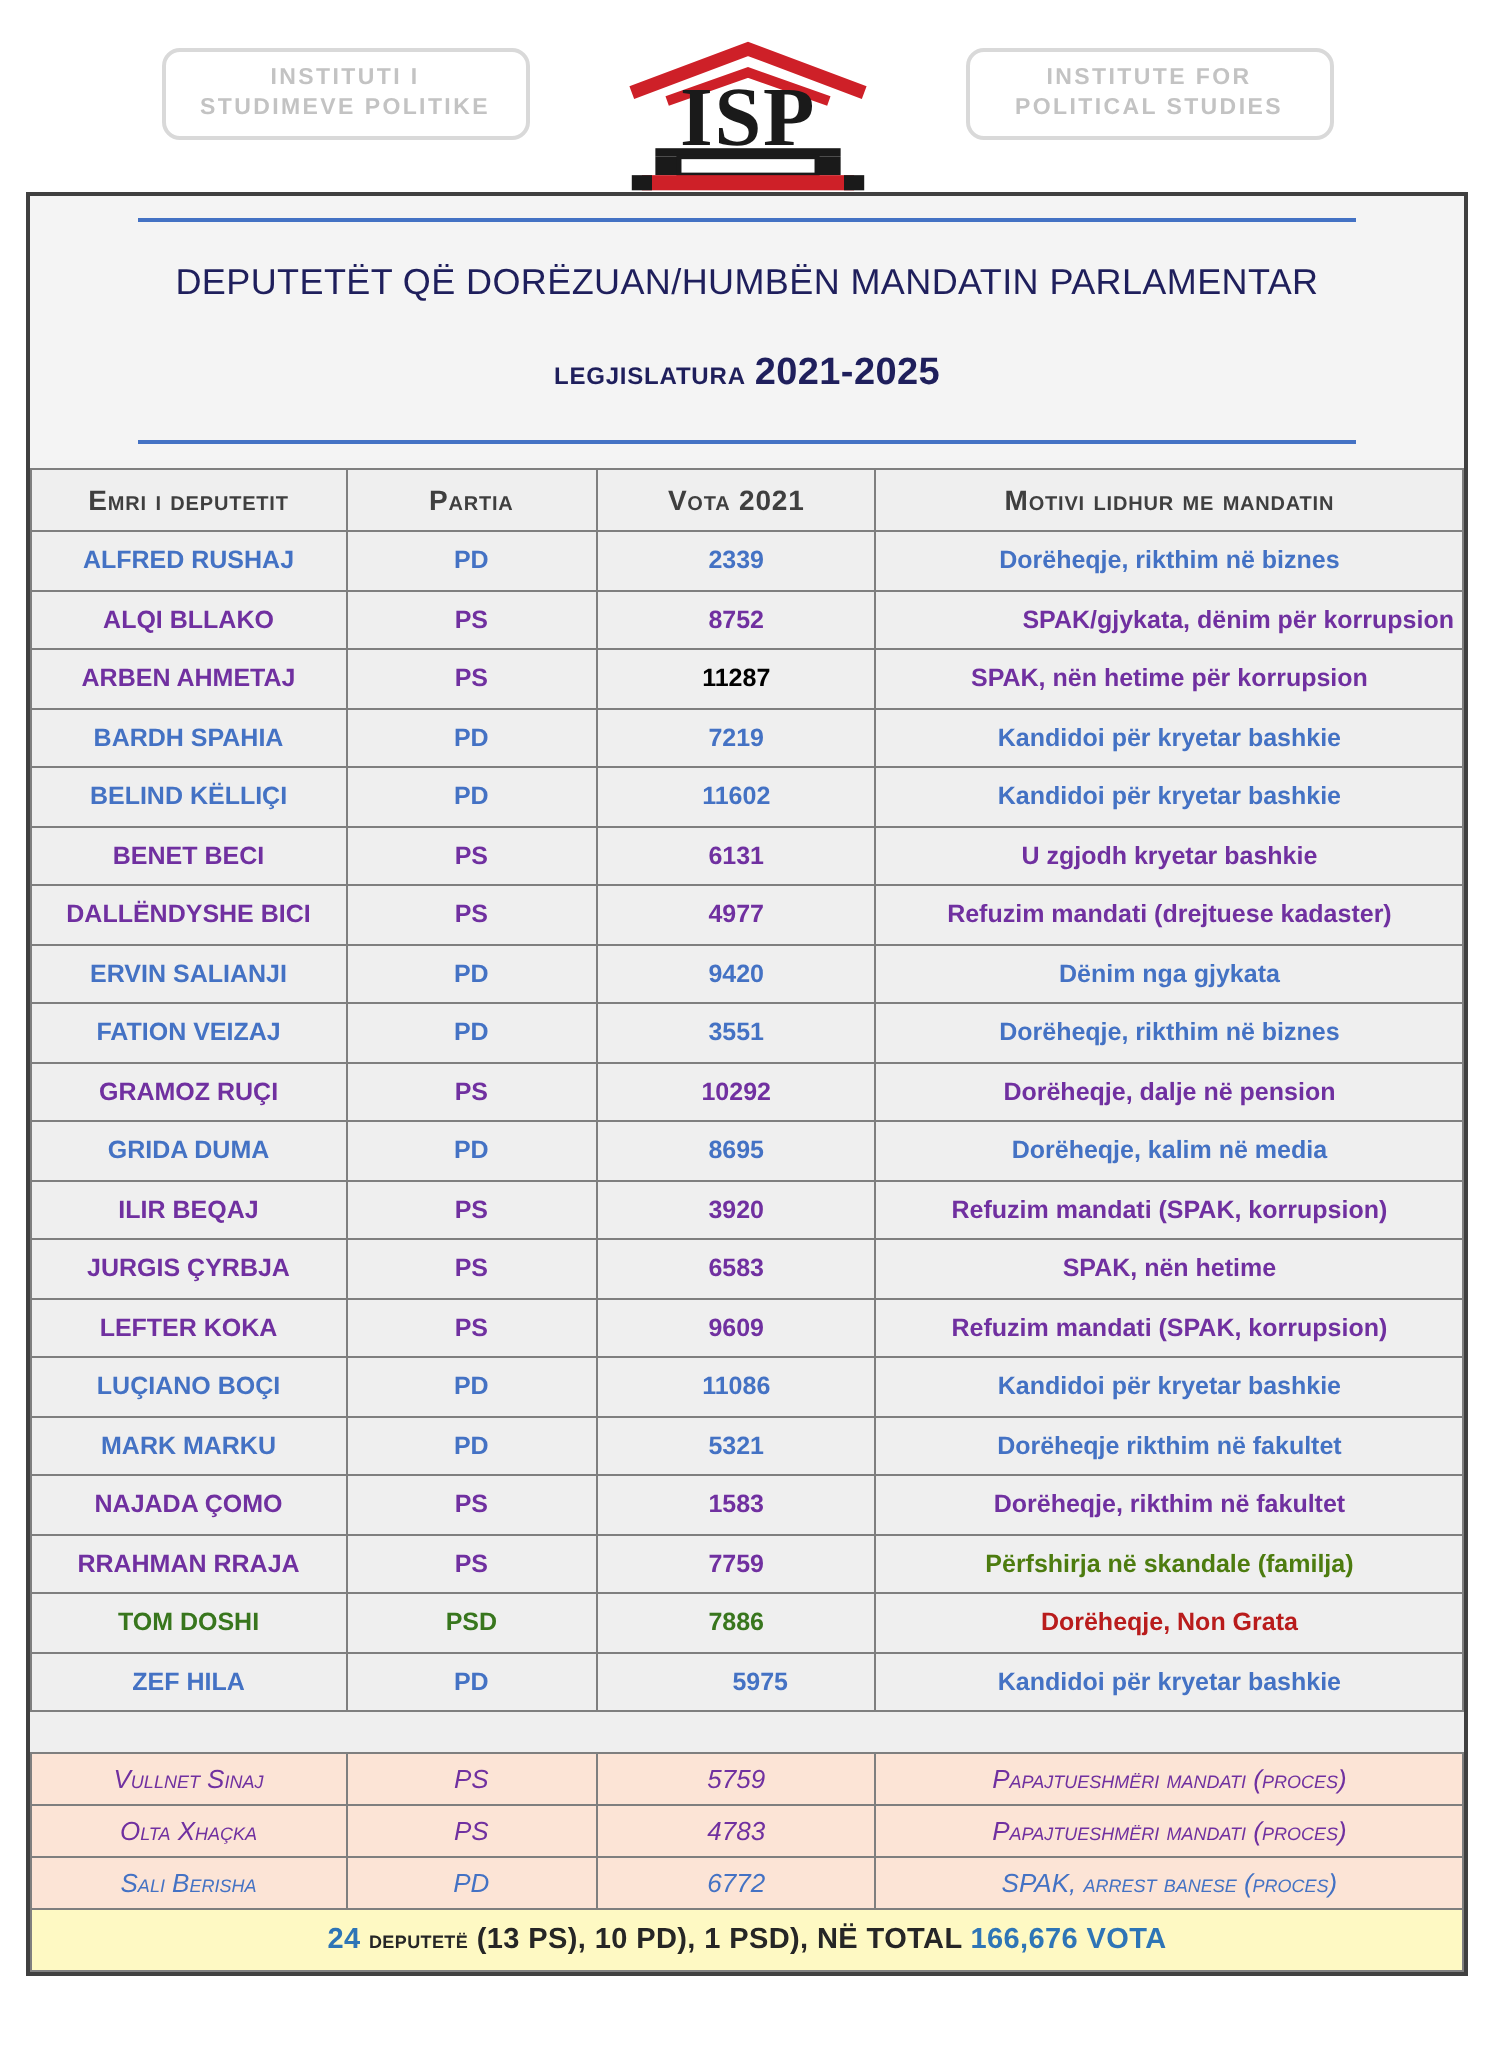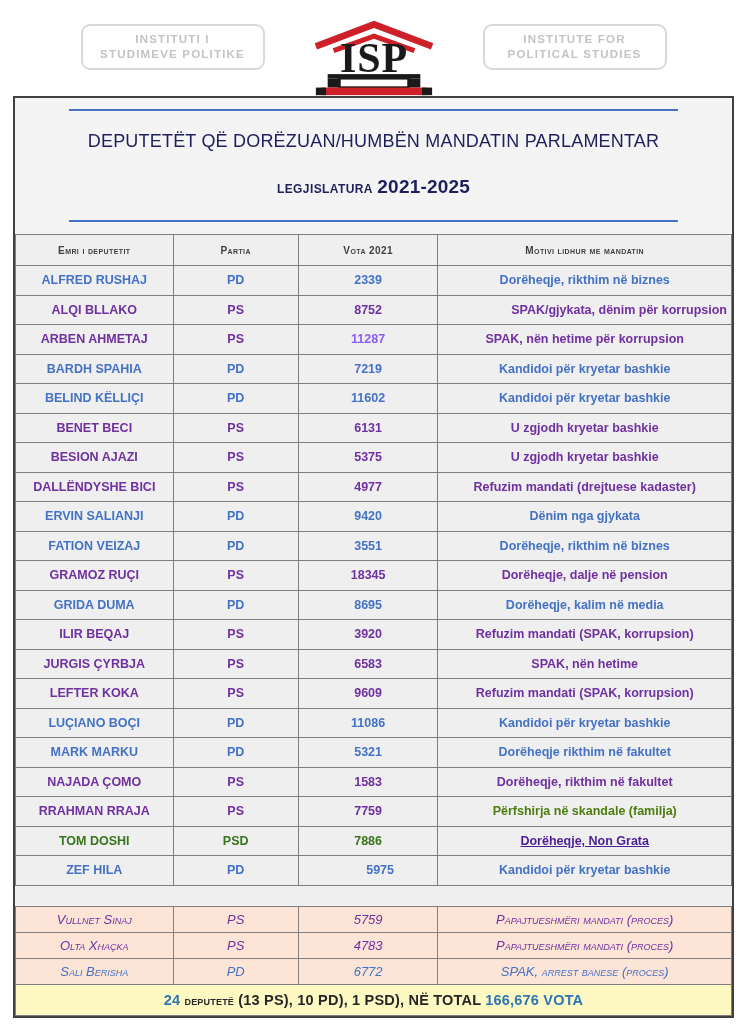--- a/index.html
+++ b/index.html
@@ -81,21 +81,21 @@
   }
   th, td {
     border: 1px solid #7f7f7f;
     text-align: center;
     vertical-align: middle;
   }
   thead th {
     height: 31px;
     color: #3f3f3f;
     font-weight: 600;
-    font-size: 10px;
+    font-size: 14px;
     font-variant: small-caps;
     letter-spacing: 0.4px;
     background: #efefef;
   }
   tbody.deputies td {
     height: 29.5px;
     font-size: 12.5px;
     font-weight: bold;
     background: #efefef;
     padding: 2px 4px;
@@ -192,21 +192,21 @@
         </tr>
         <tr>
           <td class="name-cell" style="color: rgb(112, 48, 160);">ALQI BLLAKO</td>
           <td style="color: rgb(112, 48, 160);">PS</td>
           <td style="color: rgb(112, 48, 160);">8752</td>
           <td style="color: rgb(112, 48, 160); text-align: right;">SPAK/gjykata, dënim për korrupsion</td>
         </tr>
         <tr>
           <td class="name-cell" style="color: rgb(112, 48, 160);">ARBEN AHMETAJ</td>
           <td style="color: rgb(112, 48, 160);">PS</td>
-          <td style="color: #8b5cf6; margin-top: 24px;">11287</td>
+          <td style="color: #000000; margin-top: 24px;">11287</td>
           <td style="color: rgb(112, 48, 160);">SPAK, nën hetime për korrupsion</td>
         </tr>
         <tr>
           <td class="name-cell" style="color: rgb(68, 114, 196);">BARDH SPAHIA</td>
           <td style="color: rgb(68, 114, 196);">PD</td>
           <td style="color: rgb(68, 114, 196);">7219</td>
           <td style="color: rgb(68, 114, 196);">Kandidoi për kryetar bashkie</td>
         </tr>
         <tr>
           <td class="name-cell" style="color: rgb(68, 114, 196);">BELIND KËLLIÇI</td>
@@ -214,47 +214,41 @@
           <td style="color: rgb(68, 114, 196);">11602</td>
           <td style="color: rgb(68, 114, 196);">Kandidoi për kryetar bashkie</td>
         </tr>
         <tr>
           <td class="name-cell" style="color: rgb(112, 48, 160);">BENET BECI</td>
           <td style="color: rgb(112, 48, 160);">PS</td>
           <td style="color: rgb(112, 48, 160);">6131</td>
           <td style="color: rgb(112, 48, 160);">U zgjodh kryetar bashkie</td>
         </tr>
         <tr>
-          <td class="name-cell" style="color: rgb(112, 48, 160);">BESION AJAZI</td>
-          <td style="color: rgb(112, 48, 160);">PS</td>
-          <td style="color: rgb(112, 48, 160);">5375</td>
-          <td style="color: rgb(112, 48, 160);">U zgjodh kryetar bashkie</td>
-        </tr>
-        <tr>
           <td class="name-cell" style="color: rgb(112, 48, 160);">DALLËNDYSHE BICI</td>
           <td style="color: rgb(112, 48, 160);">PS</td>
           <td style="color: rgb(112, 48, 160);">4977</td>
           <td style="color: rgb(112, 48, 160);">Refuzim mandati (drejtuese kadaster)</td>
         </tr>
         <tr>
           <td class="name-cell" style="color: rgb(68, 114, 196);">ERVIN SALIANJI</td>
           <td style="color: rgb(68, 114, 196);">PD</td>
           <td style="color: rgb(68, 114, 196);">9420</td>
           <td style="color: rgb(68, 114, 196);">Dënim nga gjykata</td>
         </tr>
         <tr>
           <td class="name-cell" style="color: rgb(68, 114, 196);">FATION VEIZAJ</td>
           <td style="color: rgb(68, 114, 196);">PD</td>
           <td style="color: rgb(68, 114, 196);">3551</td>
           <td style="color: rgb(68, 114, 196);">Dorëheqje, rikthim në biznes</td>
         </tr>
         <tr>
           <td class="name-cell" style="color: rgb(112, 48, 160);">GRAMOZ RUÇI</td>
           <td style="color: rgb(112, 48, 160);">PS</td>
-          <td style="color: rgb(112, 48, 160);">18345</td>
+          <td style="color: rgb(112, 48, 160);">10292</td>
           <td style="color: rgb(112, 48, 160);">Dorëheqje, dalje në pension</td>
         </tr>
         <tr>
           <td class="name-cell" style="color: rgb(68, 114, 196);">GRIDA DUMA</td>
           <td style="color: rgb(68, 114, 196);">PD</td>
           <td style="color: rgb(68, 114, 196);">8695</td>
           <td style="color: rgb(68, 114, 196);">Dorëheqje, kalim në media</td>
         </tr>
         <tr>
           <td class="name-cell" style="color: rgb(112, 48, 160);">ILIR BEQAJ</td>
@@ -295,21 +289,21 @@
         <tr>
           <td class="name-cell" style="color: rgb(112, 48, 160);">RRAHMAN RRAJA</td>
           <td style="color: rgb(112, 48, 160);">PS</td>
           <td style="color: rgb(112, 48, 160);">7759</td>
           <td style="color: #4d7c0f;">Përfshirja në skandale (familja)</td>
         </tr>
         <tr>
           <td class="name-cell" style="color: rgb(56, 118, 29);">TOM DOSHI</td>
           <td style="color: rgb(56, 118, 29);">PSD</td>
           <td style="color: rgb(56, 118, 29);">7886</td>
-          <td style="color: #4c1d95; text-decoration: underline;">Dorëheqje, Non Grata</td>
+          <td style="color: #b91c1c;">Dorëheqje, Non Grata</td>
         </tr>
         <tr>
           <td class="name-cell" style="color: rgb(68, 114, 196);">ZEF HILA</td>
           <td style="color: rgb(68, 114, 196);">PD</td>
           <td style="color: rgb(68, 114, 196); padding-left: 28px;">5975</td>
           <td style="color: rgb(68, 114, 196);">Kandidoi për kryetar bashkie</td>
         </tr>
       </tbody>
     <tbody>
       <tr class="spacer-row">

